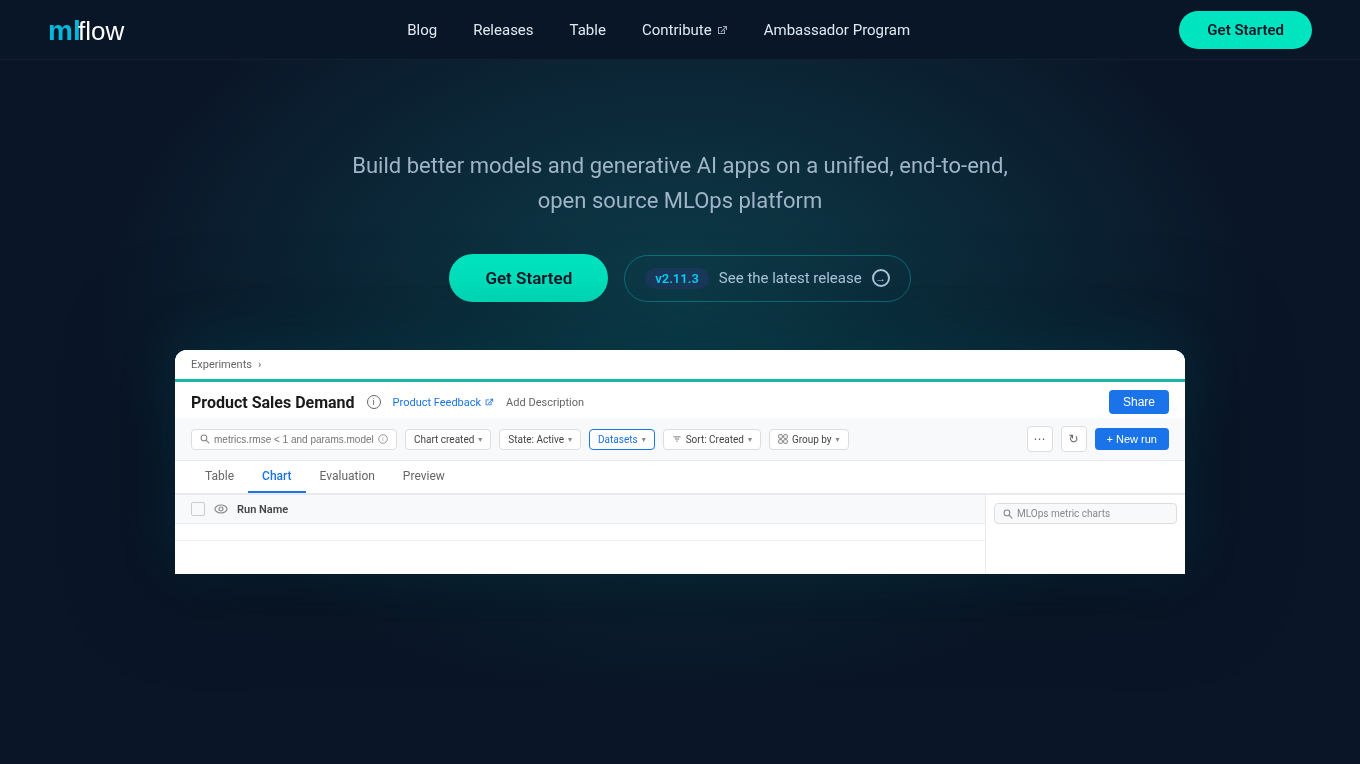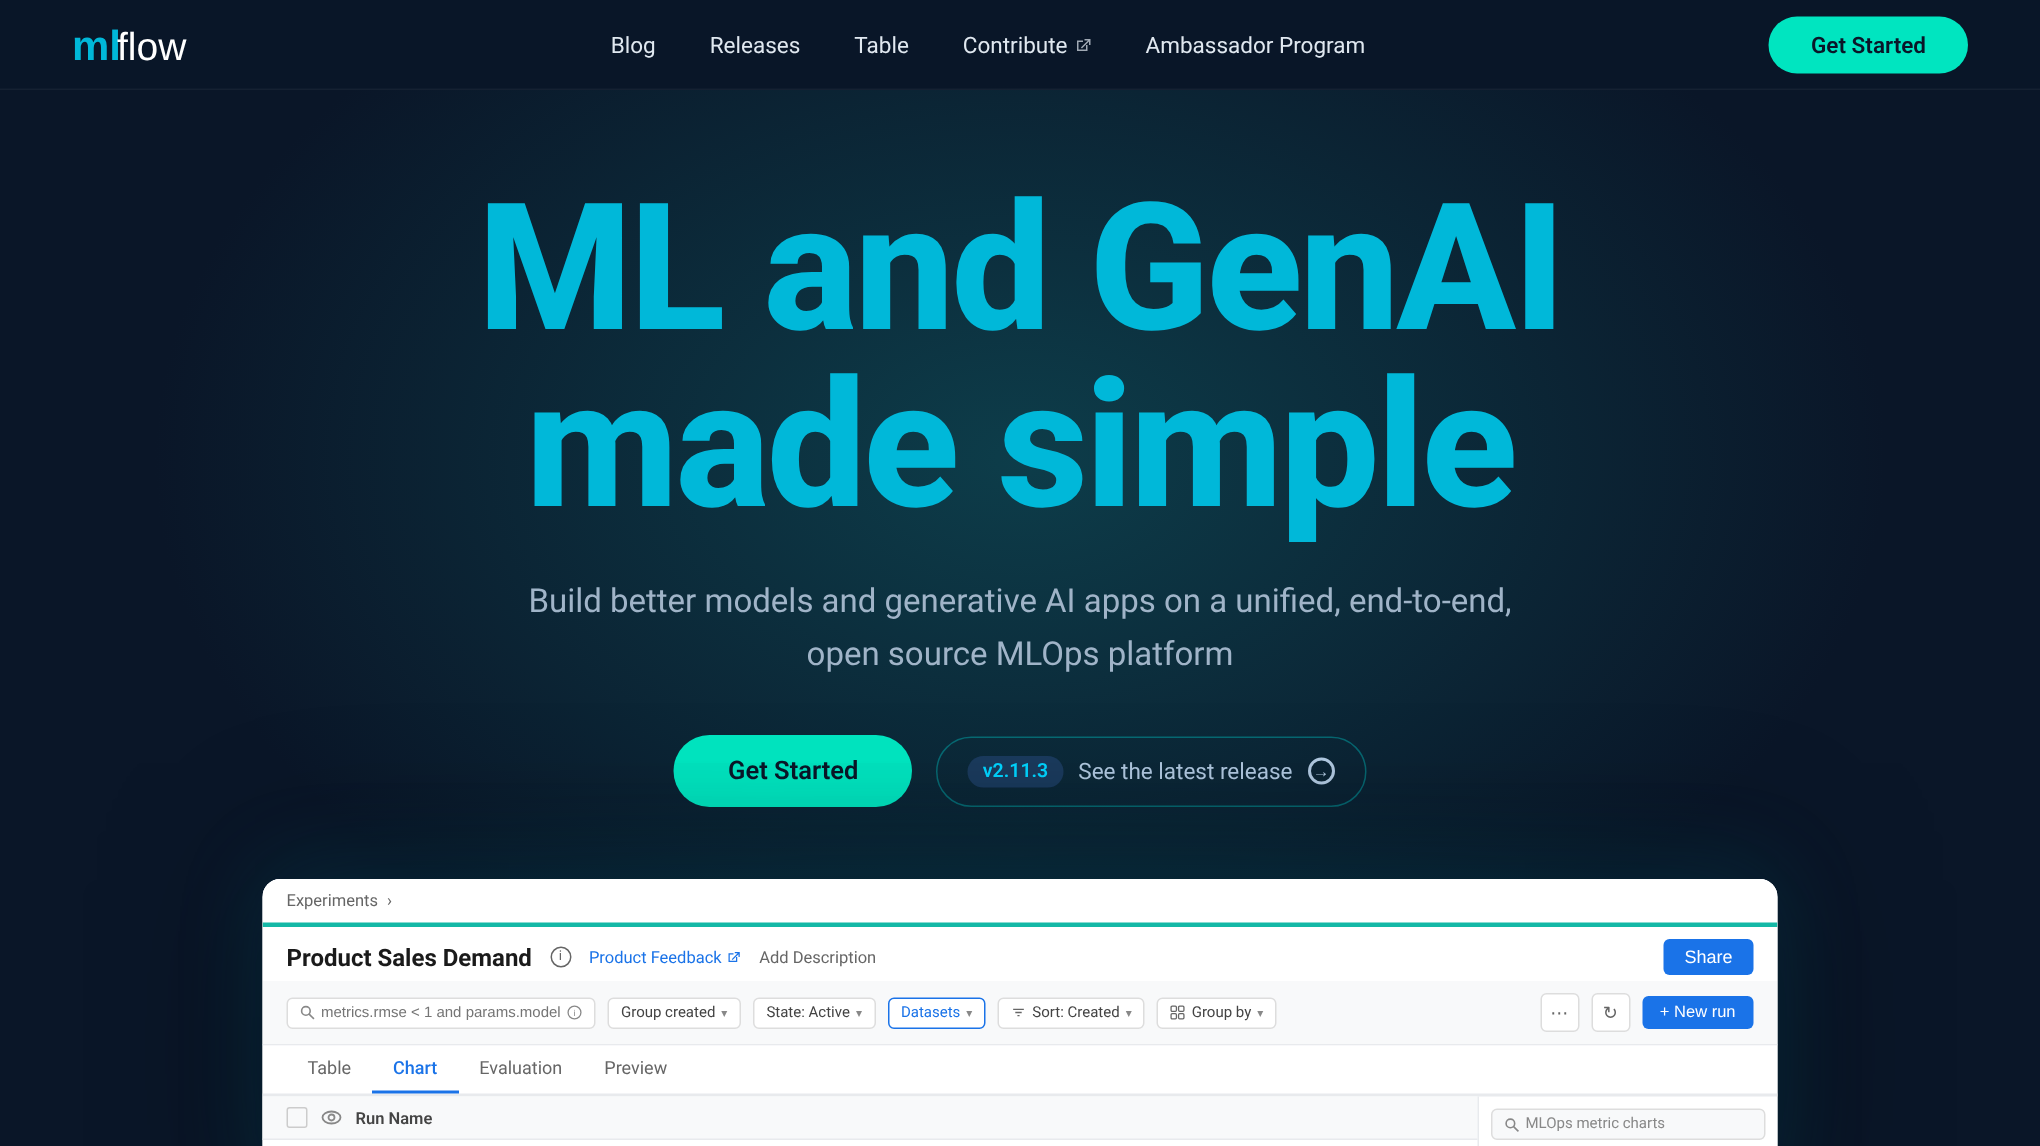--- a/index.html
+++ b/index.html
@@ -485,24 +485,20 @@
     </li>
     <li>
       <a href="#">Ambassador Program</a>
     </li>
   </ul>
 
   <a href="#" class="btn-get-started-nav">Get Started</a>
 </nav>
 
 <section class="hero">
-  <h1 class="hero-title">
-    <span>ML and GenAI</span><br>
-    <span class="line2">made simple</span>
-  </h1>
 
   <p class="hero-subtitle">
     <span>Build better models and generative AI apps on a unified, end-to-end,</span><br>
     <span>open source MLOps platform</span>
   </p>
 
   <div class="hero-buttons">
     <a href="#" class="btn-get-started-hero">Get Started</a>
 
     <a href="#" class="btn-release">
@@ -542,21 +538,21 @@
               <line x1="8.5" y1="8.5" x2="13" y2="13" stroke="#888" stroke-width="1.5"></line>
             </svg>
           <input type="text" placeholder="metrics.rmse &lt; 1 and params.model = &quot;tree&quot;" style="">
           <svg width="10" height="10" viewBox="0 0 14 14" fill="#888">
               <circle cx="7" cy="7" r="6" stroke="#888" stroke-width="1.2" fill="none"></circle>
               <text x="6" y="10" font-size="8" fill="#888">i</text>
             </svg>
         </div>
 
         <div class="filter-tag">
-          <span>Group created</span>
+          <span>Chart created</span>
           <span class="chevron">▾</span>
         </div>
 
         <div class="filter-tag">
           <span>State: Active</span>
           <span class="chevron">▾</span>
         </div>
 
         <div class="filter-tag blue">
           <span>Datasets</span>

